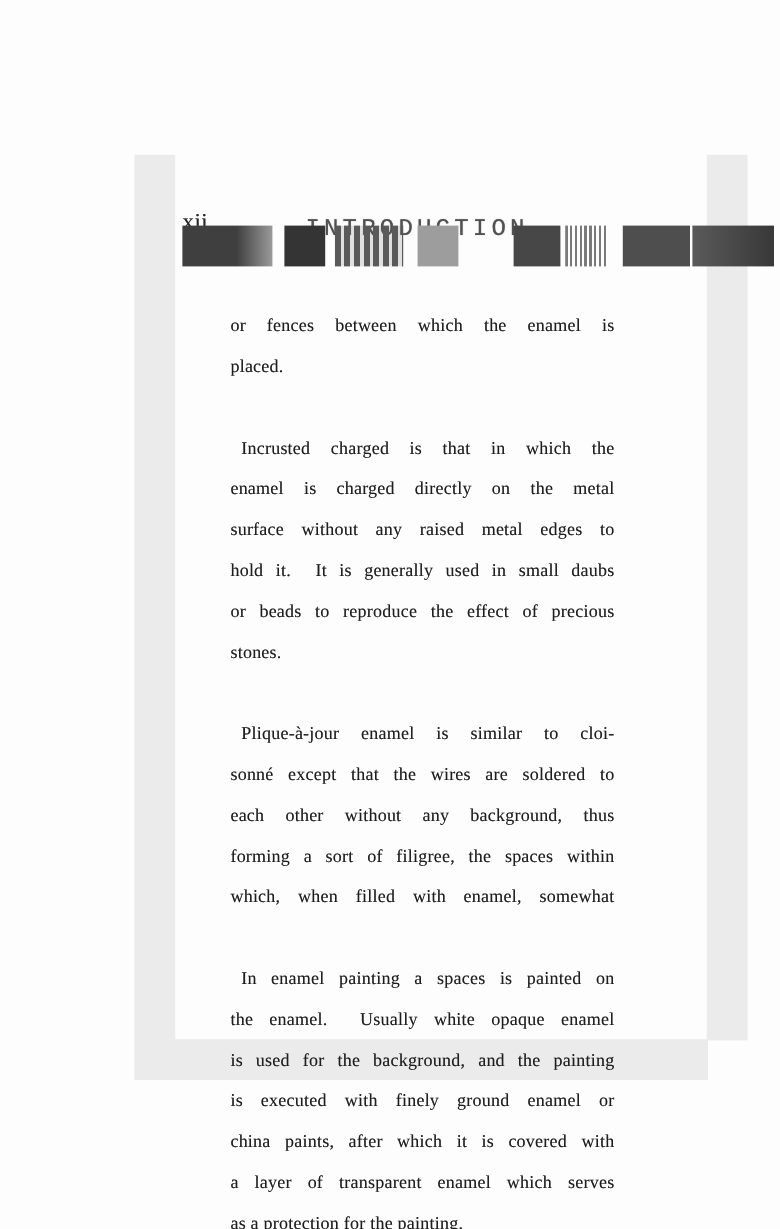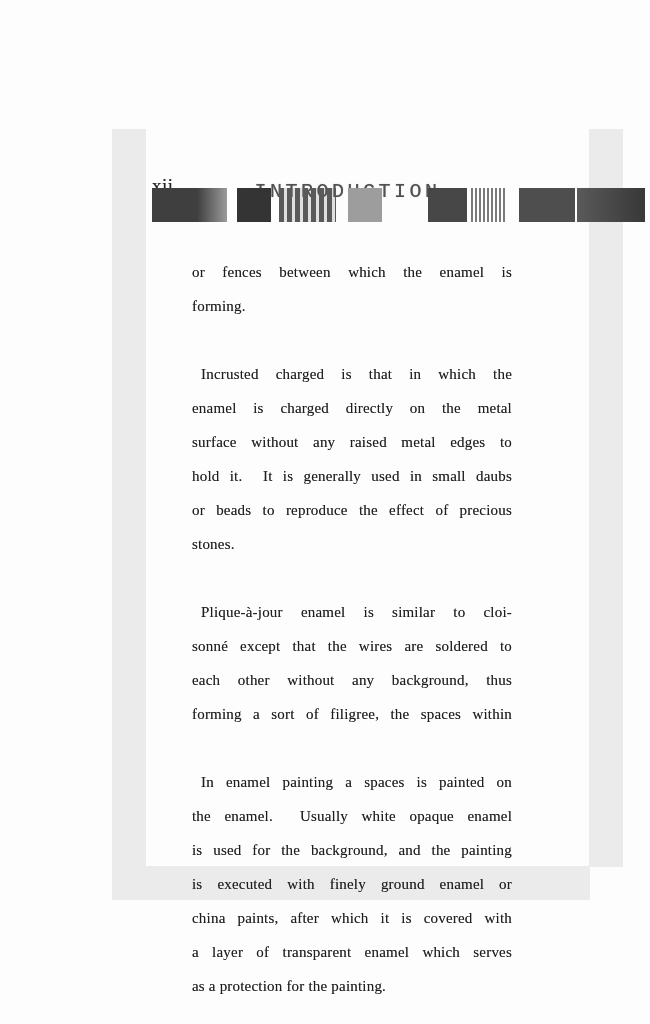--- a/index.html
+++ b/index.html
@@ -93,35 +93,36 @@
     <span class="rs r4"></span>
     <span class="rs r5"></span>
     <span class="rs r6"></span>
     <span class="rs r7"></span>
     <span class="rs r8"></span>
   </div>
 
   <div class="text-block">
       <div>
         <div class="text-line">or fences between which the enamel is</div>
-        <div class="text-line last">forming.</div>
+        <div class="text-line last">placed.</div>
       </div>
       <div>
         <div class="text-line indent">Incrusted charged is that in which the</div>
         <div class="text-line">enamel is charged directly on the metal</div>
         <div class="text-line">surface without any raised metal edges to</div>
         <div class="text-line">hold it.&nbsp; It is generally used in small daubs</div>
         <div class="text-line">or beads to reproduce the effect of precious</div>
         <div class="text-line last">stones.</div>
       </div>
       <div>
         <div class="text-line indent">Plique-à-jour enamel is similar to cloi-</div>
         <div class="text-line">sonné except that the wires are soldered to</div>
         <div class="text-line">each other without any background, thus</div>
         <div class="text-line">forming a sort of filigree, the spaces within</div>
+        <div class="text-line">which, when filled with enamel, somewhat</div>
       </div>
       <div>
         <div class="text-line indent">In enamel painting a spaces is painted on</div>
         <div class="text-line">the enamel.&nbsp; Usually white opaque enamel</div>
         <div class="text-line">is used for the background, and the painting</div>
         <div class="text-line">is executed with finely ground enamel or</div>
         <div class="text-line">china paints, after which it is covered with</div>
         <div class="text-line">a layer of transparent enamel which serves</div>
         <div class="text-line last">as a protection for the painting.</div>
       </div>

